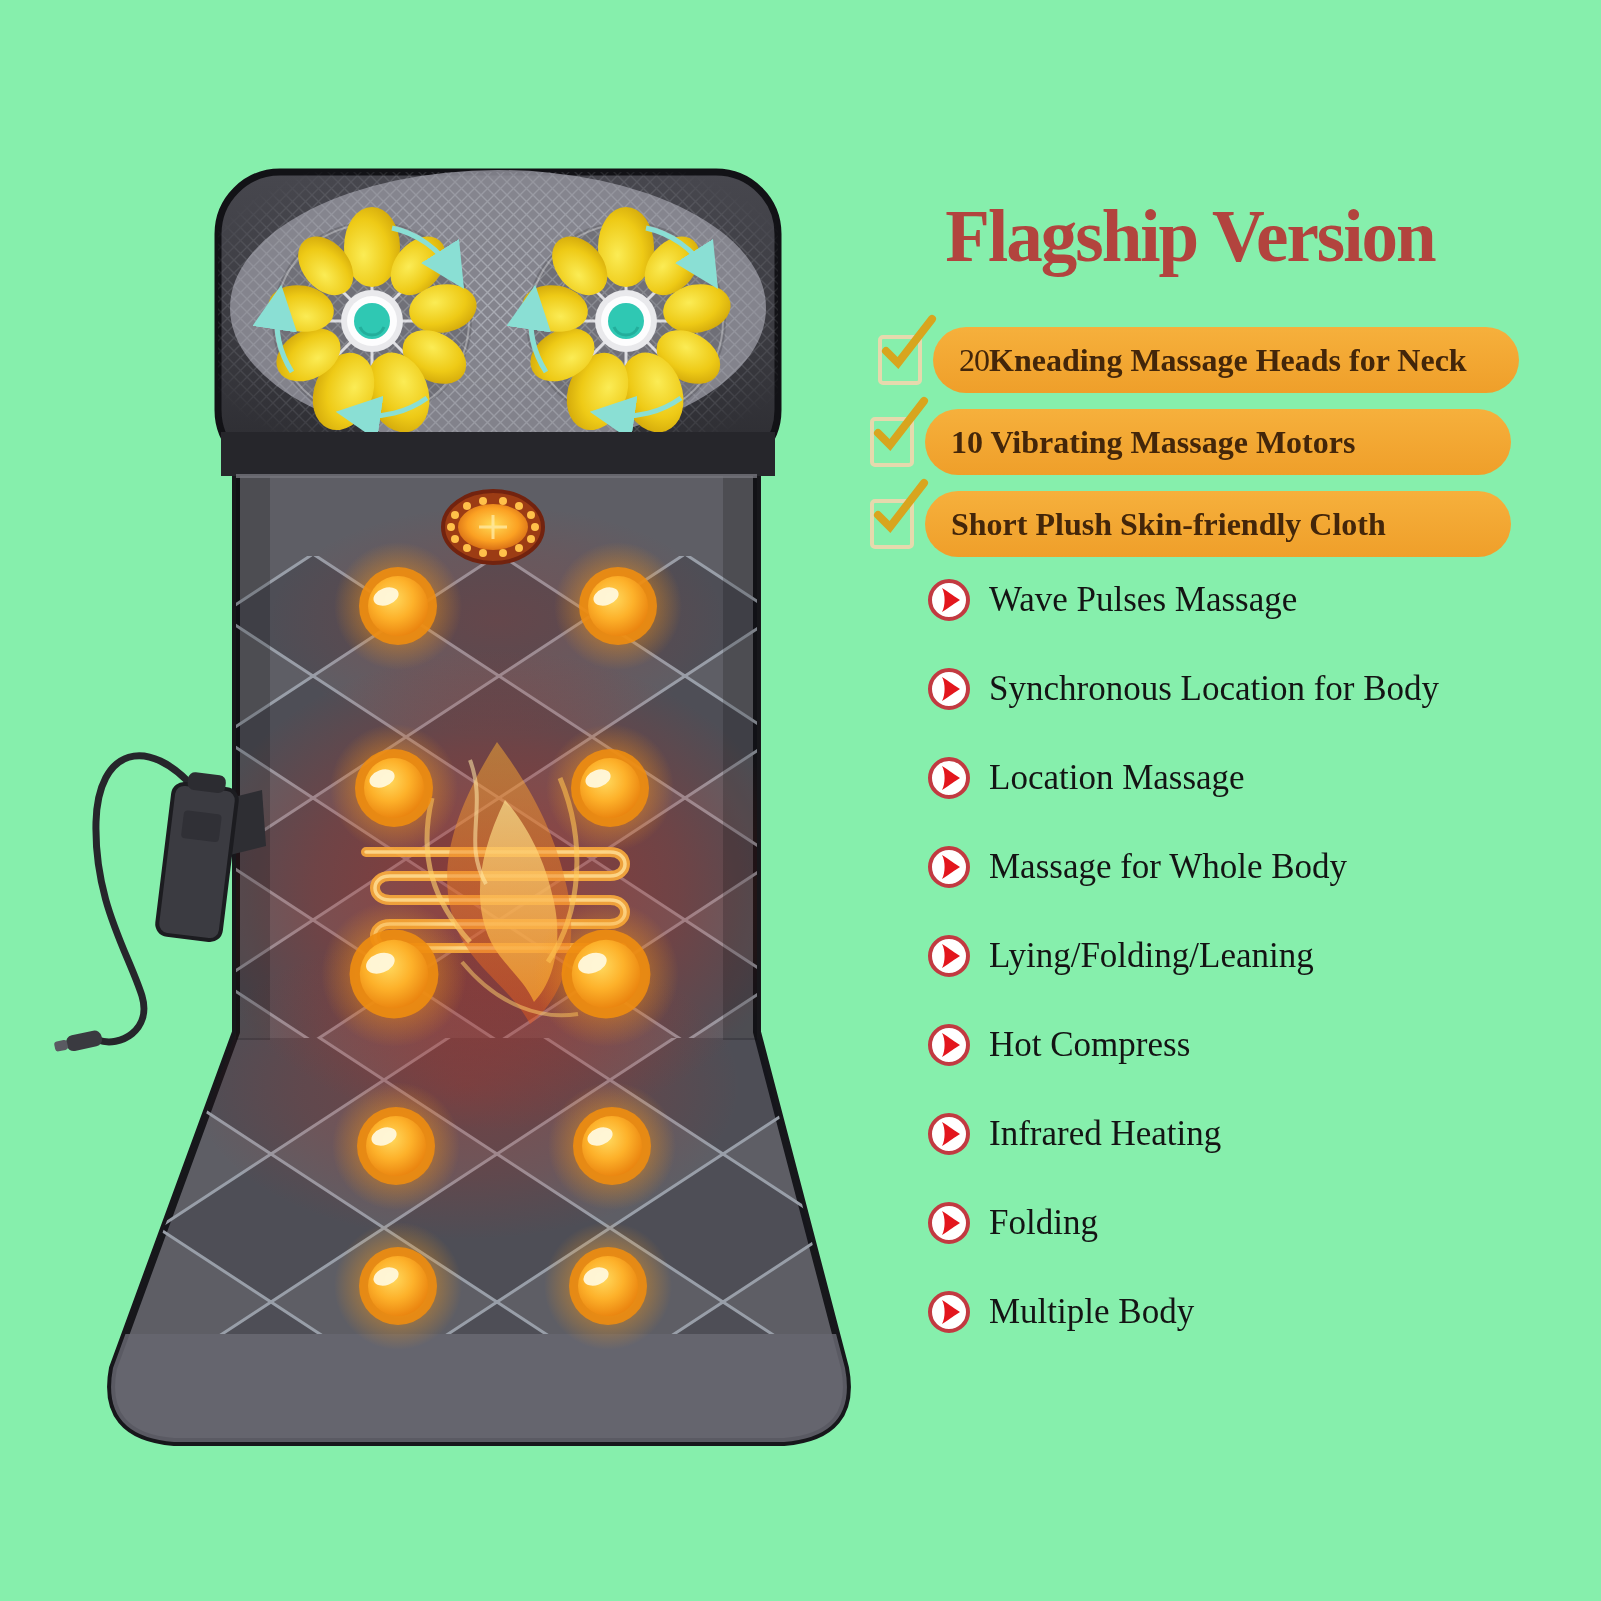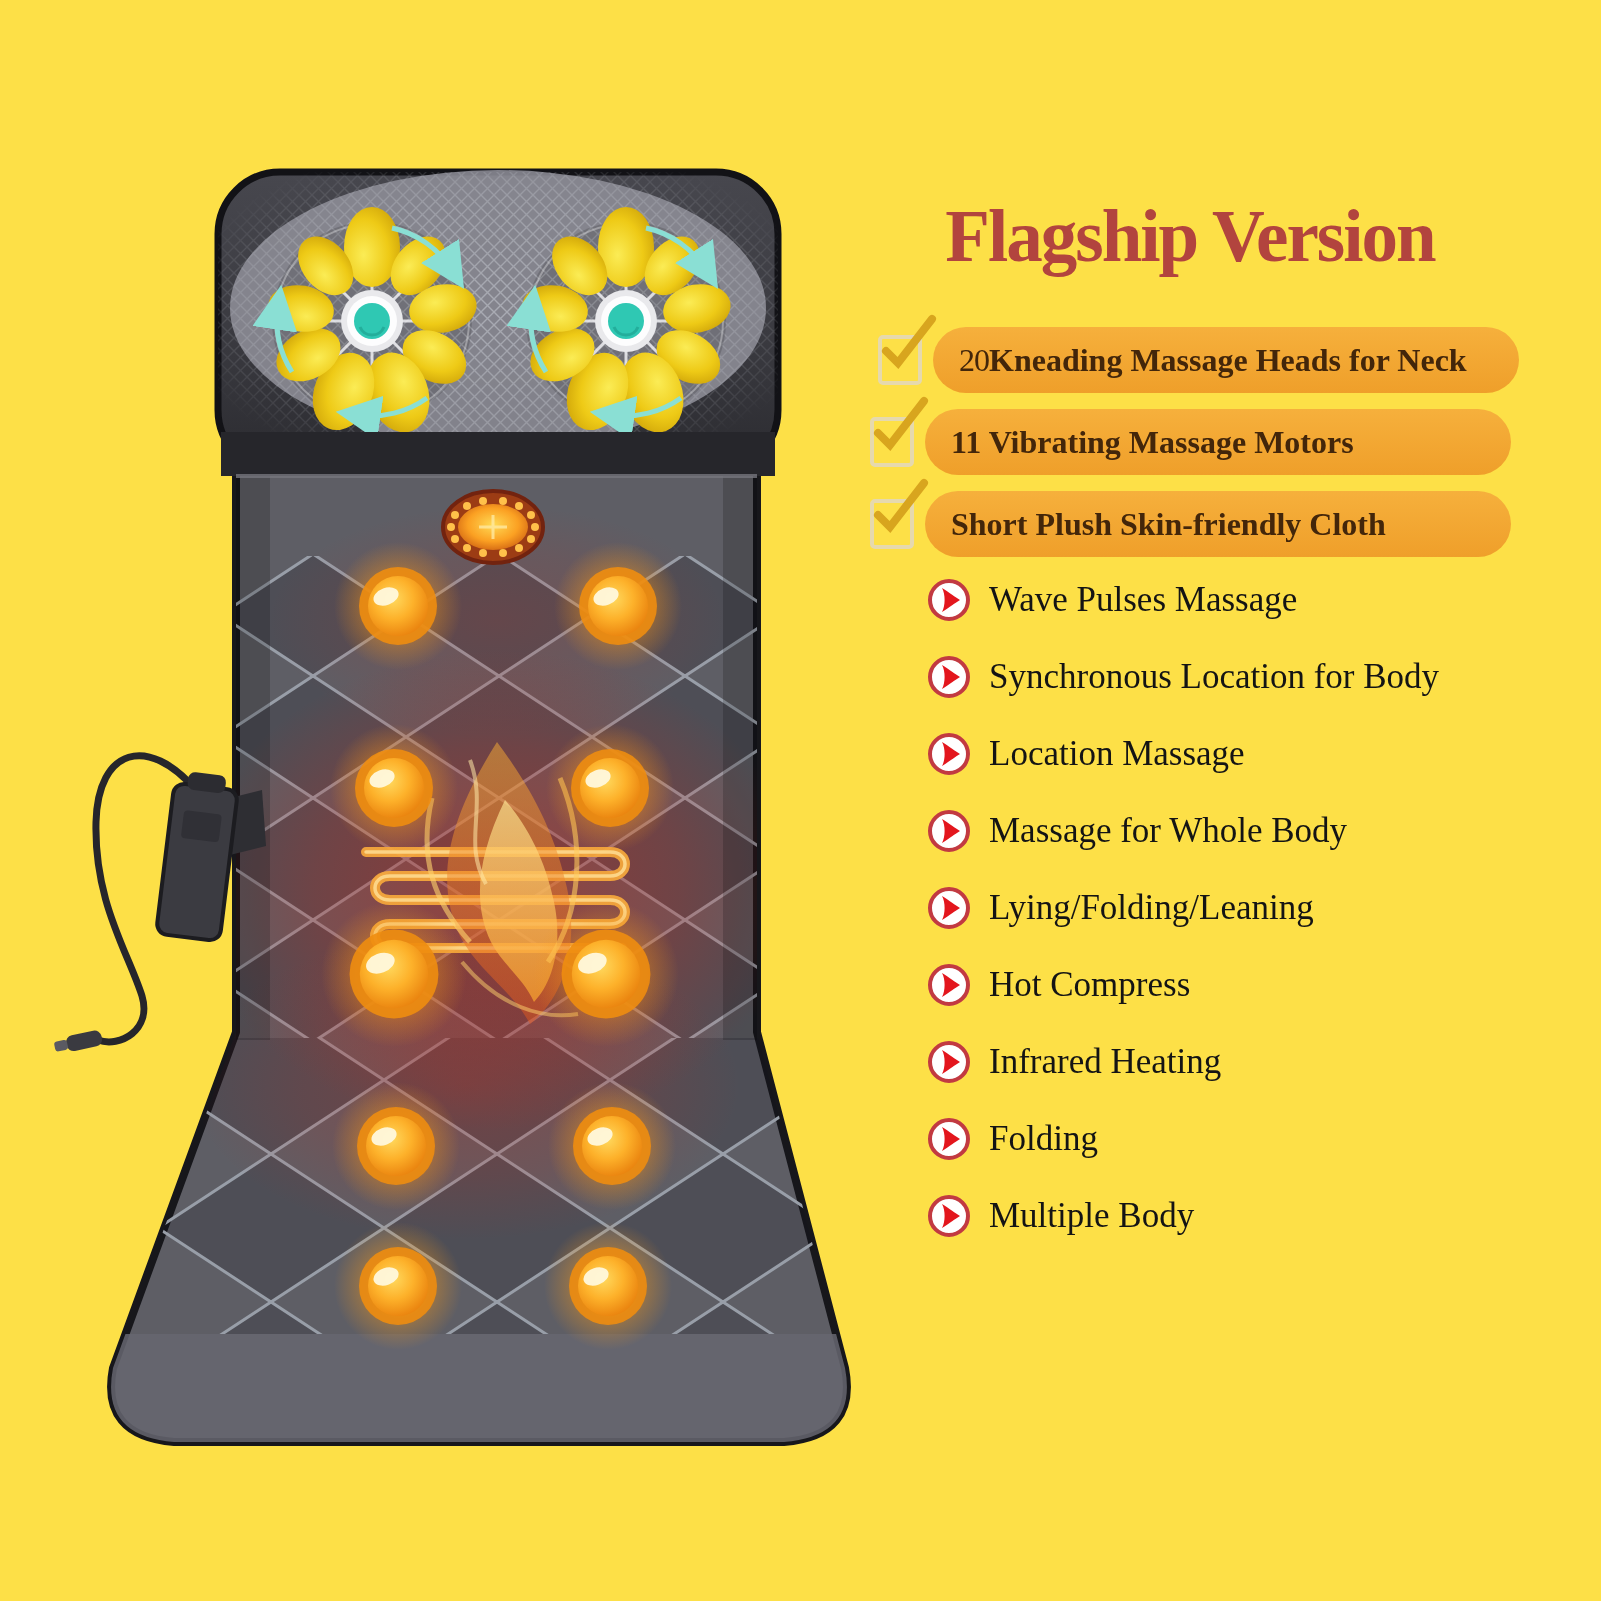--- a/index.html
+++ b/index.html
@@ -1,17 +1,17 @@
 <!DOCTYPE html>
 <html><head>
 <meta charset="utf-8">
 <style>
   html,body{margin:0;padding:0;background:#ffffff;}
   .canvas{
-    position:relative;width:1601px;height:1601px;background:#fde047;
+    position:relative;width:1601px;height:1601px;background:#86efac;
     font-family:"Liberation Serif","DejaVu Serif",serif;overflow:hidden;
   }
   .mat-svg{position:absolute;left:0;top:0;}
   
   .page-title{
     position:absolute;left:880px;top:146px;width:620px;
     text-align:center;font-size:73px;letter-spacing:-2px;
     color:#b2443e;white-space:nowrap;
   }
   .hl-row{position:absolute;left:870px;display:flex;align-items:center;height:68px;}
@@ -24,21 +24,21 @@
   .pill{
     width:586px;height:66px;box-sizing:border-box;
     background:linear-gradient(#f6b03c,#ef9f2a);
     border-radius:34px;display:flex;align-items:center;
     padding:0 8px 0 26px;font-size:32px;color:#43260a;white-space:nowrap;
   }
   .pill-num{font-weight:400;letter-spacing:-1px;}
   .pill-text{font-weight:700;}
   .features{
     position:absolute;left:926px;top:577px;
-    display:flex;flex-direction:column;gap:31px;
+    display:flex;flex-direction:column;gap:43px;
   }
   .feature-row{display:flex;align-items:center;height:46px;}
   .feature-icon{width:46px;height:46px;margin-right:17px;flex:none;}
   .feature-label{font-size:35px;color:#141414;white-space:nowrap;}
 </style>
 </head>
 <body>
 
 <div class="canvas">
 
@@ -317,21 +317,21 @@
   </div>
 
   <div class="hl-row r1">
     <span class="checkbox">
       <svg width="64" height="64">
           <polyline points="10,36 22,48 56,4" fill="none" stroke="#d8a51e" stroke-width="8" stroke-linecap="round"></polyline>
         </svg>
     </span>
     <span class="pill">
         <span class="pill-num"></span>
-        <span class="pill-text">11 Vibrating Massage Motors</span>
+        <span class="pill-text">10 Vibrating Massage Motors</span>
       </span>
   </div>
 
   <div class="hl-row r2">
     <span class="checkbox">
       <svg width="64" height="64">
           <polyline points="10,36 22,48 56,4" fill="none" stroke="#d8a51e" stroke-width="8" stroke-linecap="round"></polyline>
         </svg>
     </span>
     <span class="pill">

